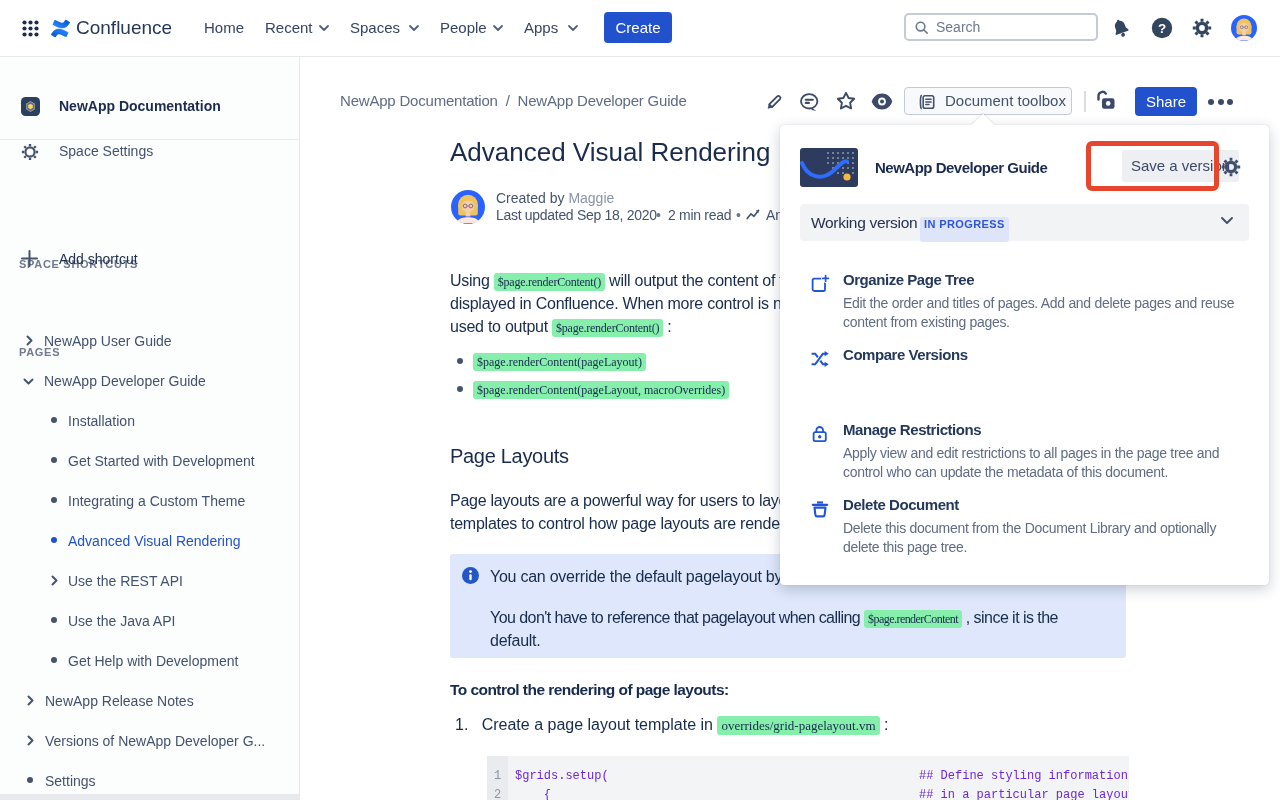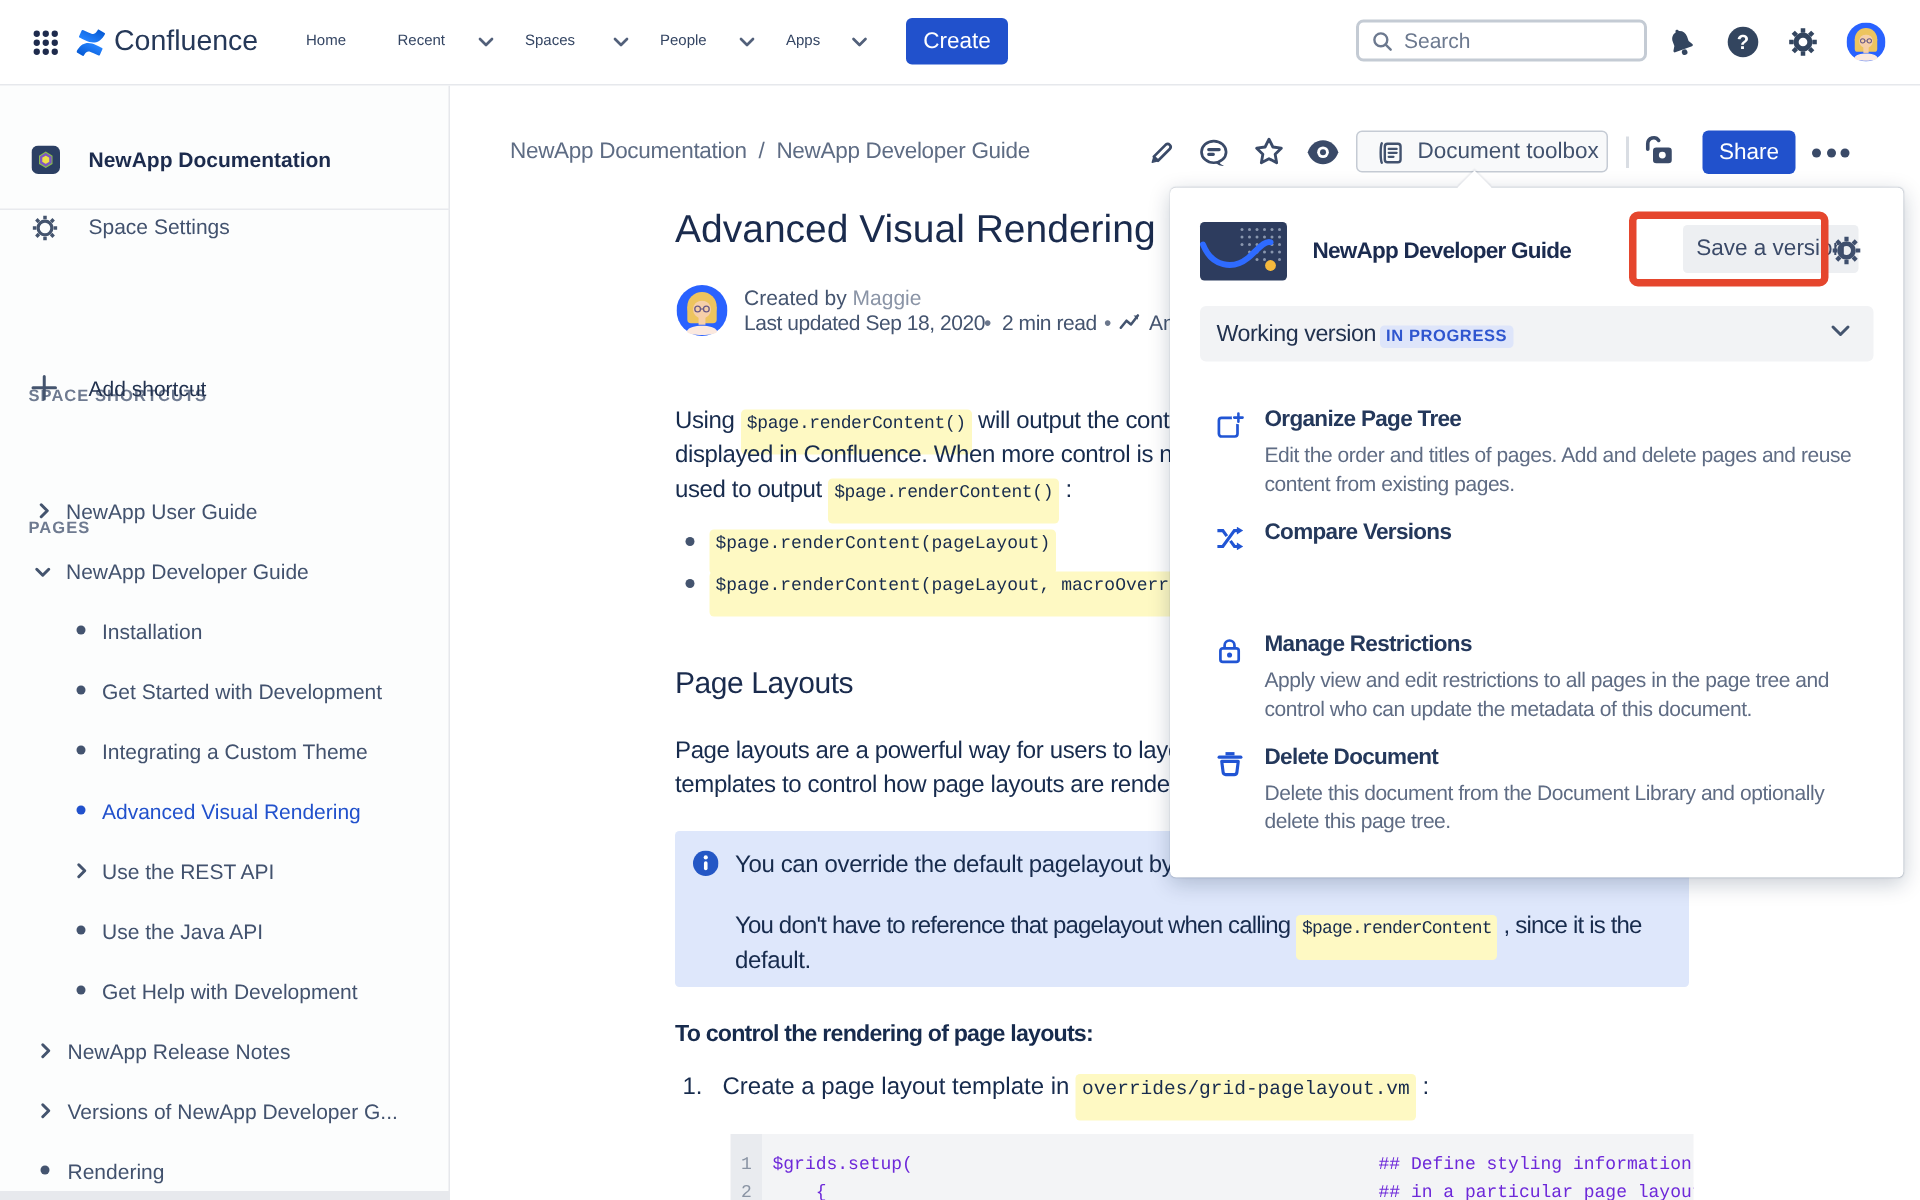--- a/index.html
+++ b/index.html
@@ -1,24 +1,24 @@
 <!DOCTYPE html>
 <html><head>
 <meta charset="utf-8">
 <style>
 * { margin:0; padding:0; box-sizing:border-box; }
 html,body { width:1280px; height:800px; overflow:hidden; }
 body { font-family:"Liberation Sans", sans-serif; color:#172B4D; background:#fff; position:relative; }
 .abs { position:absolute; }
 .t { position:absolute; white-space:nowrap; }
-.code { font-family:Liberation Mono, monospace; font-size:12px; background:#fef9c3; padding:2px 4px 14px; border-radius:3px; color:#172B4D; }
+.code { font-family:Liberation Serif, serif; font-size:12px; background:#86efac; padding:2px 4px 2px; border-radius:3px; color:#172B4D; }
 
 
 #topbar { position:absolute; top:0; left:0; width:1280px; height:57px; background:#fff; border-bottom:1px solid #E6E8EC; z-index:5; }
-.navitem { position:absolute; top:0; height:56px; line-height:56px; font-size:10px; font-weight:500; color:#344563; }
+.navitem { position:absolute; top:0; height:56px; line-height:56px; font-size:15px; font-weight:500; color:#344563; }
 #createbtn { position:absolute; left:604px; top:12px; width:68px; height:31px; background:#2151CC; color:#fff; border-radius:4px; font-size:15px; font-weight:500; text-align:center; line-height:31px; }
 #search { position:absolute; left:904px; top:13px; width:194px; height:28px; border:2px solid #C4CBD4; border-radius:5px; background:#fff; }
 #search span { position:absolute; left:30px; top:4px; font-size:14px; color:#6C798F; }
 
 
 #sidebar { position:absolute; top:57px; left:0; width:300px; height:743px; background:#FCFDFD; border-right:1px solid #E6E8EC; }
 .sbhead { position:absolute; font-size:11px; font-weight:bold; color:#6E7A90; letter-spacing:0.7px;margin-top:48px; }
 .sbitem { position:absolute; font-size:14px; color:#42526E; white-space:nowrap; }
 .dot { position:absolute; width:6px; height:6px; border-radius:50%; background:#44546F; }
 .chev { position:absolute; }
@@ -40,21 +40,21 @@
 
 
 #popup { position:absolute; left:780px; top:125px; width:489px; height:460px; background:#fff; border-radius:4px; box-shadow:0 4px 14px rgba(9,30,66,0.22), 0 0 1px rgba(9,30,66,0.25); z-index:10; }
 #caret { position:absolute; left:975px; top:117px; width:16px; height:16px; background:#fff; transform:rotate(45deg); box-shadow:-1px -1px 1px rgba(9,30,66,0.08); z-index:11; }
 #thumb { position:absolute; left:20px; top:23px; width:58px; height:39px; background:#2D3C5E; border-radius:3px; overflow:hidden; }
 #ptitle { position:absolute; left:95px; top:34px; font-size:15px; font-weight:bold; color:#1B2B4F; letter-spacing:-0.5px; }
 #savebtn { position:absolute; left:314px; top:25px; width:117px; height:32px; background:#EDEFF2; border-radius:3px; text-align:center; line-height:32px; font-size:15px; color:#3B4A68;margin-left:28px; }
 #redbox { position:absolute; left:306px; top:16px; width:133px; height:50px; border:5px solid #E5462D; border-radius:6px; }
 #wvrow { position:absolute; left:20px; top:79px; width:449px; height:37px; background:#F2F3F5; border-radius:4px; }
 #wvrow .wt { position:absolute; left:11px; top:10px; font-size:15.5px; color:#22324F; letter-spacing:-0.3px; }
-#badge { position:absolute; left:120px; top:13px; height:15px; background:#DEE5FA; border-radius:3px; font-size:11px; font-weight:bold; color:#2F56CF; letter-spacing:0.4px; line-height:15px; padding:0 4px; }
+#badge { position:absolute; left:120px; top:13px; height:25px; background:#DEE5FA; border-radius:3px; font-size:11px; font-weight:bold; color:#2F56CF; letter-spacing:0.4px; line-height:15px; padding:0 4px; }
 .ptitle2 { position:absolute; left:63px; font-size:15px; font-weight:bold; color:#24385B; white-space:nowrap; letter-spacing:-0.45px; }
 .pdesc { position:absolute; left:63px; font-size:14px; color:#5F6C84; line-height:18.5px; white-space:nowrap; letter-spacing:-0.3px; }
 .picon { position:absolute; left:30px; }
 </style>
 </head>
 <body>
 
 <div id="topbar">
 
   <svg class="abs" style="left:22px;top:20px" width="17" height="17" viewBox="0 0 17 17">
@@ -218,21 +218,21 @@
       <path d="M2.5 1.5l4 4-4 4" fill="none" stroke="#44546E" stroke-width="2" stroke-linecap="round" stroke-linejoin="round"></path>
     </svg>
   <div class="sbitem" style="left:45px;top:636px">NewApp Release Notes</div>
 
   <svg class="chev" style="left:26px;top:678px" width="9" height="11" viewBox="0 0 9 11">
       <path d="M2.5 1.5l4 4-4 4" fill="none" stroke="#44546E" stroke-width="2" stroke-linecap="round" stroke-linejoin="round"></path>
     </svg>
   <div class="sbitem" style="left:45px;top:676px">Versions of NewApp Developer G...</div>
 
   <div class="dot" style="left:27px;top:720px"></div>
-  <div class="sbitem" style="left:45px;top:716px">Rendering</div>
+  <div class="sbitem" style="left:45px;top:716px">Settings</div>
 
   <div class="abs" style="left:0;top:737px;width:300px;height:6px;background:#E7E9ED"></div>
 </div>
 
 <div id="crumb">NewApp Documentation&nbsp;&nbsp;/&nbsp;&nbsp;NewApp Developer Guide</div>
 
 <svg class="abs" style="left:764px;top:92px" width="20" height="20" viewBox="0 0 20 20">
   <path d="M5.2 12.4 L13.2 4.4 a2 2 0 0 1 2.8 2.8 L8 15.2 Z" fill="none" stroke="#3A4A68" stroke-width="1.8" stroke-linejoin="round"></path>
   <path d="M5.2 12.4 L8 15.2 L4.1 16.2 Z" fill="#3A4A68" stroke="#3A4A68" stroke-width="0.8" stroke-linejoin="round"></path>
 </svg>

